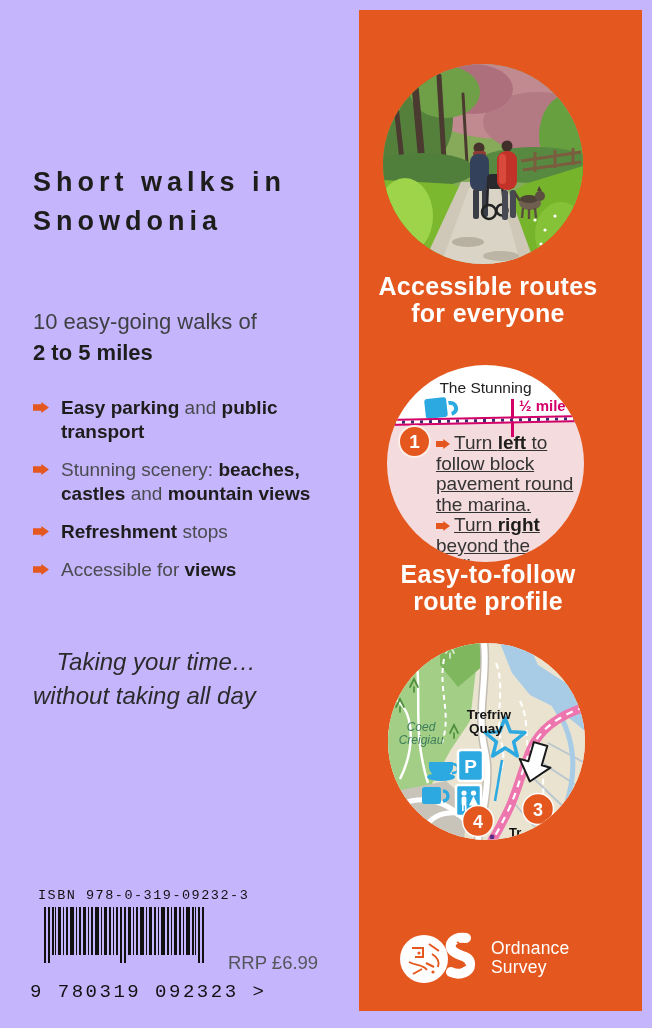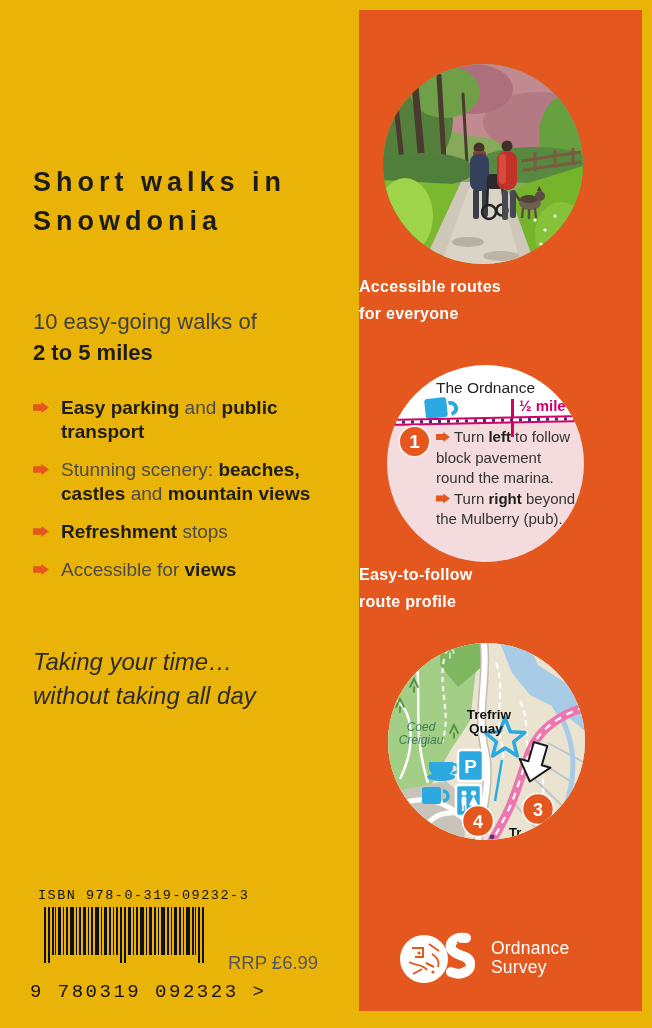--- a/index.html
+++ b/index.html
@@ -1,71 +1,71 @@
 <!DOCTYPE html>
 <html style="--accent: #E4571E; --magenta: #D4006A; --blue: #2BA9E0; --pink: #F4DBDE; --ink: #1D1D1B; --grey: #4A4B4E;"><head>
 <meta charset="utf-8">
 <style>
   :root{
     --accent:#E4571E; --magenta:#D4006A; --blue:#2BA9E0; --pink:#F4DBDE;
     --ink:#1D1D1B; --grey:#4A4B4E;
   }
   *{margin:0;padding:0;box-sizing:border-box;}
   body{background:#fff;font-family:"Liberation Sans",sans-serif;}
-  .page{position:relative;width:652px;height:1028px;background:#eab308;overflow:hidden;}
+  .page{position:relative;width:652px;height:1028px;background:#c4b5fd;overflow:hidden;}
 
   
   .title{position:absolute;left:33px;top:163px;font-size:27px;line-height:39px;
     font-weight:600;letter-spacing:5px;color:var(--ink);}
   .subtitle{position:absolute;left:33px;top:306px;font-size:22px;line-height:31px;color:#3F4043;}
   .subtitle .b{font-weight:700;color:var(--ink);}
   .bullets{position:absolute;left:33px;top:396px;width:292px;list-style:none;}
   .bullets li{position:relative;padding-left:28px;margin-bottom:14px;
     font-size:19px;line-height:24px;color:var(--grey);}
   .bullets li .b, .instr .b{font-weight:700;color:var(--ink);}
   .arrow{display:inline-block;width:16px;height:11px;background:var(--accent);
     clip-path:polygon(0 20%,52% 20%,52% 0,100% 50%,52% 100%,52% 80%,0 80%);}
   .bullets .arrow{position:absolute;left:0;top:6px;}
   .tagline{position:absolute;left:33px;top:645px;font-style:italic;
-    font-size:24px;line-height:34px;color:#2B2B2B;}
+    font-size:24px;line-height:34px;color:#2B2B2B;text-align:right;}
   .isbn-area{position:absolute;left:30px;top:888px;width:300px;color:#111;}
   .isbn-label{font-family:"Liberation Mono","DejaVu Sans Mono",monospace;
     font-size:13.5px;letter-spacing:1.5px;margin-left:8px;}
   .barcode{display:block;margin:4px 0 0 14px;}
   .barcode-number{font-family:"Liberation Mono","DejaVu Sans Mono",monospace;
     font-size:19px;letter-spacing:2.5px;margin-top:16px;}
   .rrp{position:absolute;left:198px;top:64px;font-size:18.5px;color:#55565A;}
 
   
   .panel{position:absolute;left:359px;top:10px;width:283px;height:1001px;background:var(--accent);}
   .circle{position:absolute;border-radius:50%;overflow:hidden;}
   .circle svg{display:block;}
   .c-photo{left:24px;top:54px;width:200px;height:200px;}
   .c-profile{left:28px;top:355px;width:197px;height:197px;
     background:linear-gradient(180deg,#fff 0 57px,var(--pink) 57px);}
   .c-map{left:29px;top:633px;width:197px;height:197px;background:#EAE3D0;}
-  .caption{position:absolute;left:0;width:258px;text-align:left;color:#fff;
-    font-size:16px;line-height:27px;font-weight:700;letter-spacing:.3px;}
+  .caption{position:absolute;left:0;width:258px;text-align:center;color:#fff;
+    font-size:25px;line-height:27px;font-weight:700;letter-spacing:.3px;}
   .cap1{top:263px;} .cap2{top:551px;} .cap3{top:836px;}
 
   
   .place{position:absolute;top:14px;left:0;width:100%;text-align:center;
     font-size:15.5px;color:#222;}
   .mug-icon{position:absolute;left:36px;top:29px;}
   .dist-tick{position:absolute;left:124px;top:34px;width:3px;height:38px;background:var(--magenta);}
   .dist{position:absolute;left:132px;top:32px;font-size:15px;font-weight:700;color:var(--magenta);}
   .band{position:absolute;left:-3px;right:-3px;top:52px;height:7px;
     border-top:2.5px solid var(--magenta);border-bottom:2.5px solid var(--magenta);
     background:repeating-linear-gradient(90deg,#3A2B70 0 3px,#fff 3px 9px);
     transform:rotate(-1.2deg);}
   .step-num{position:absolute;left:11px;top:60px;width:33px;height:33px;border-radius:50%;
     background:var(--accent);border:2px solid rgba(255,255,255,.9);
     color:#fff;font-weight:700;font-size:19px;text-align:center;line-height:29px;}
-  .instructions{position:absolute;left:49px;top:62px;width:145px;
-    font-size:15px;line-height:20.5px;color:#333;}
+  .instructions{position:absolute;left:49px;top:68px;width:145px;
+    font-size:19px;line-height:20.5px;color:#333;text-decoration:underline;}
   .instr .arrow{width:14px;height:10px;margin-right:4px;position:relative;top:0px;}
 
   
   .os-logo{position:absolute;left:40px;top:922px;}
   .os-text{position:absolute;left:132px;top:929px;color:#fff;
     font-size:17.5px;line-height:19px;font-weight:500;letter-spacing:.2px;}
 </style>
 </head>
 <body>
 
@@ -218,21 +218,21 @@
         <line x1="137" y1="137" x2="132" y2="129" stroke="#4F4337" stroke-width="2.4"></line>
       </svg>
     </div>
 
     <div class="caption cap1">
       <span>Accessible routes</span><br>
       <span>for everyone</span>
     </div>
 
     <div class="circle c-profile">
-      <div class="place">The Ordnance</div>
+      <div class="place">The Stunning</div>
       <svg class="mug-icon" width="38" height="28" viewBox="0 0 38 28">
         <rect x="2" y="4" width="22" height="20" rx="3" style="fill:var(--blue)" transform="rotate(-6 13 14)"></rect>
         <path d="M26,9 a6,5.5 0 1 1 2,11" fill="none" style="stroke:var(--blue)" stroke-width="4" transform="rotate(-6 27 14)"></path>
       </svg>
       <div class="dist-tick"></div>
       <div class="dist">½ mile</div>
       <div class="band"></div>
       <div class="step-num">1</div>
       <div class="instructions" id="instruction-list">
           <div class="instr"><span class="arrow"></span><span>Turn </span><span class="b">left</span><span> to follow block pavement round the marina.</span></div>

